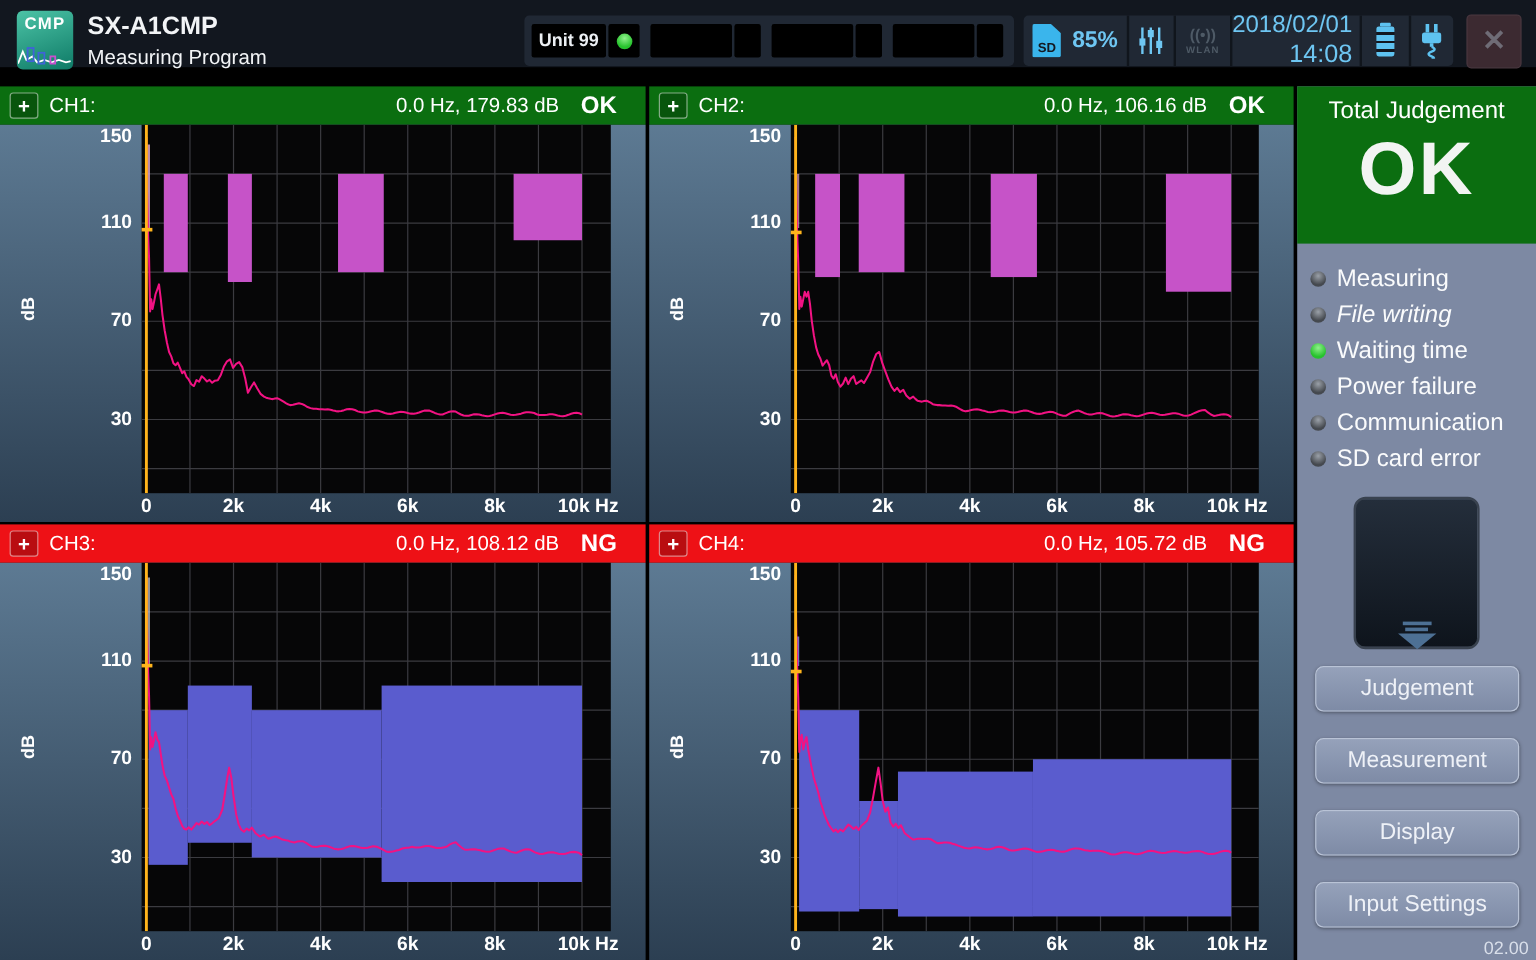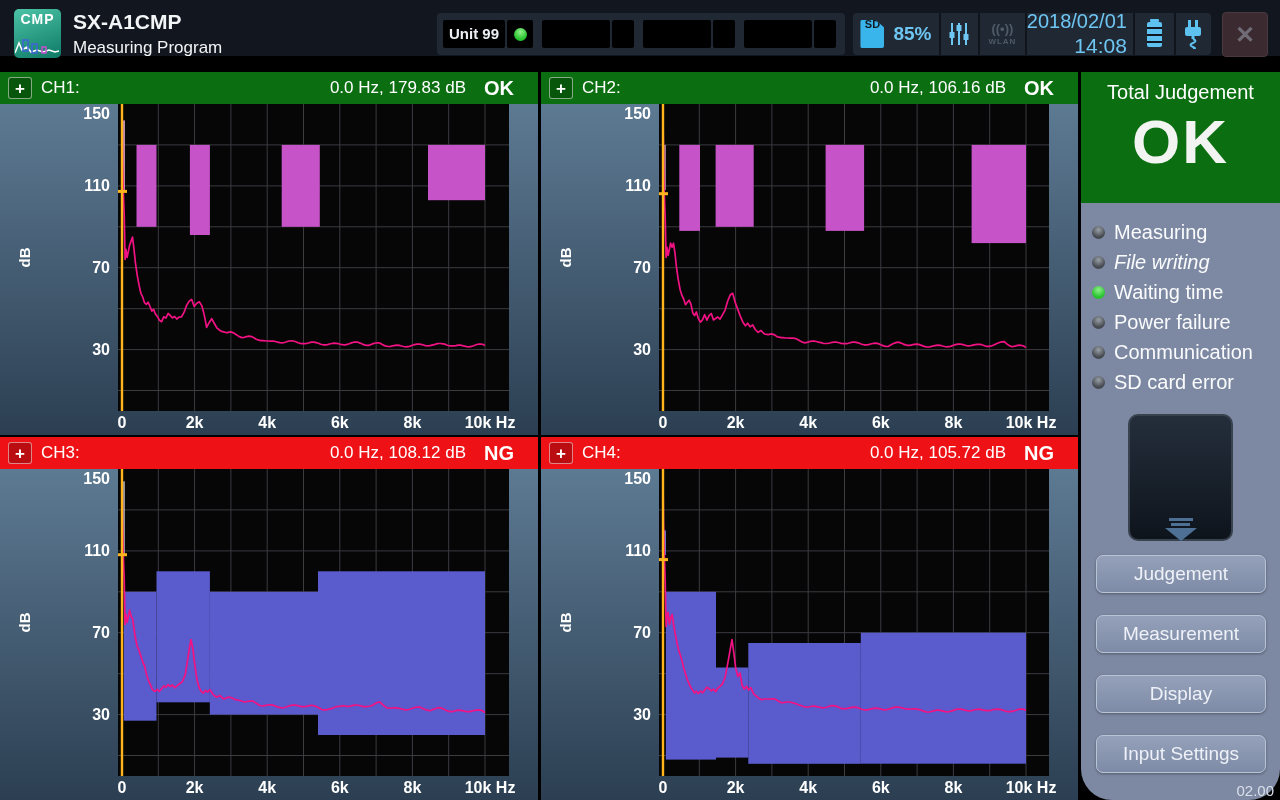--- a/index.html
+++ b/index.html
@@ -32,21 +32,21 @@
   .led.on{background:radial-gradient(circle at 50% 30%,#90f08c,#27c32d 65%);}
 
   .status-panel{position:absolute;left:853px;top:13px;width:358px;height:42px;
     background:#202834;border-radius:4px;display:flex;align-items:center;}
   .sp-sep{width:2px;height:42px;background:#10151c;}
   .sp-item{display:flex;align-items:center;justify-content:center;height:42px;}
   .sp-sd{width:88px;}
   .sd-icon{width:24px;height:28px;background:#3ab5ec;border-radius:2px;
     clip-path:polygon(0 0,64% 0,100% 28%,100% 100%,0 100%);
     display:flex;align-items:flex-end;justify-content:center;
-    font-size:11px;font-weight:bold;color:#141a22;padding-bottom:18px;}
+    font-size:11px;font-weight:bold;color:#141a22;padding-bottom:2px;}
   .sd-pct{margin-left:9px;font-size:19px;font-weight:bold;color:#6ec6f2;}
   .sp-mixer{width:38px;}
   .sp-wlan{width:46px;flex-direction:column;color:#4e5a66;}
   .wlan-sym{font-size:13px;font-weight:bold;line-height:13px;}
   .wlan-lab{font-size:8px;letter-spacing:1px;margin-top:2px;font-weight:bold;}
   .sp-dt{width:108px;flex-direction:column;align-items:flex-end;
     padding-right:6px;color:#6ec6f2;}
   .dt-date{font-size:20px;}
   .dt-time{font-size:21px;margin-top:1px;}
   .sp-batt{width:40px;}
@@ -71,21 +71,21 @@
   .plot{position:absolute;left:118px;top:0;height:307px;background:#060607;}
   .ylab{position:absolute;left:58px;width:52px;text-align:right;
     color:#fff;font-size:16px;font-weight:bold;line-height:18px;}
   .yunit{position:absolute;left:14px;top:145px;color:#fff;font-size:15px;font-weight:bold;
     transform:rotate(-90deg);}
   .xlab{position:absolute;top:310px;color:#fff;font-size:16px;font-weight:bold;
     transform:translateX(-50%);white-space:nowrap;}
   .xlab.last{transform:translateX(-40%);}
 
   
-  .sidebar{position:absolute;left:1081px;top:72px;width:199px;height:728px;background:#7d89a3;border-radius:31px;}
+  .sidebar{position:absolute;left:1081px;top:72px;width:199px;height:728px;background:#7d89a3;}
   .judgement{position:absolute;left:0;top:0;width:199px;height:131px;background:#0b6e10;
     text-align:center;color:#fff;}
   .j-title{font-size:20px;margin-top:9px;}
   .j-value{font-size:62px;font-weight:bold;letter-spacing:2px;margin-top:2px;color:#f2f4f2;}
   .st-item{position:absolute;left:11px;height:30px;display:flex;align-items:center;}
   .st-item .led{margin-right:9px;flex:none;}
   .st-item .st-label{color:#fafbfc;font-size:20px;white-space:nowrap;}
   .stop-wrap{position:absolute;left:47px;top:342px;width:105px;height:127px;
     background:linear-gradient(#242e3b,#0e141c);border:2px solid #39424f;border-radius:10px;padding:0;}
   .stop-face{position:absolute;left:4px;top:4px;width:93px;height:93px;border-radius:8px;

